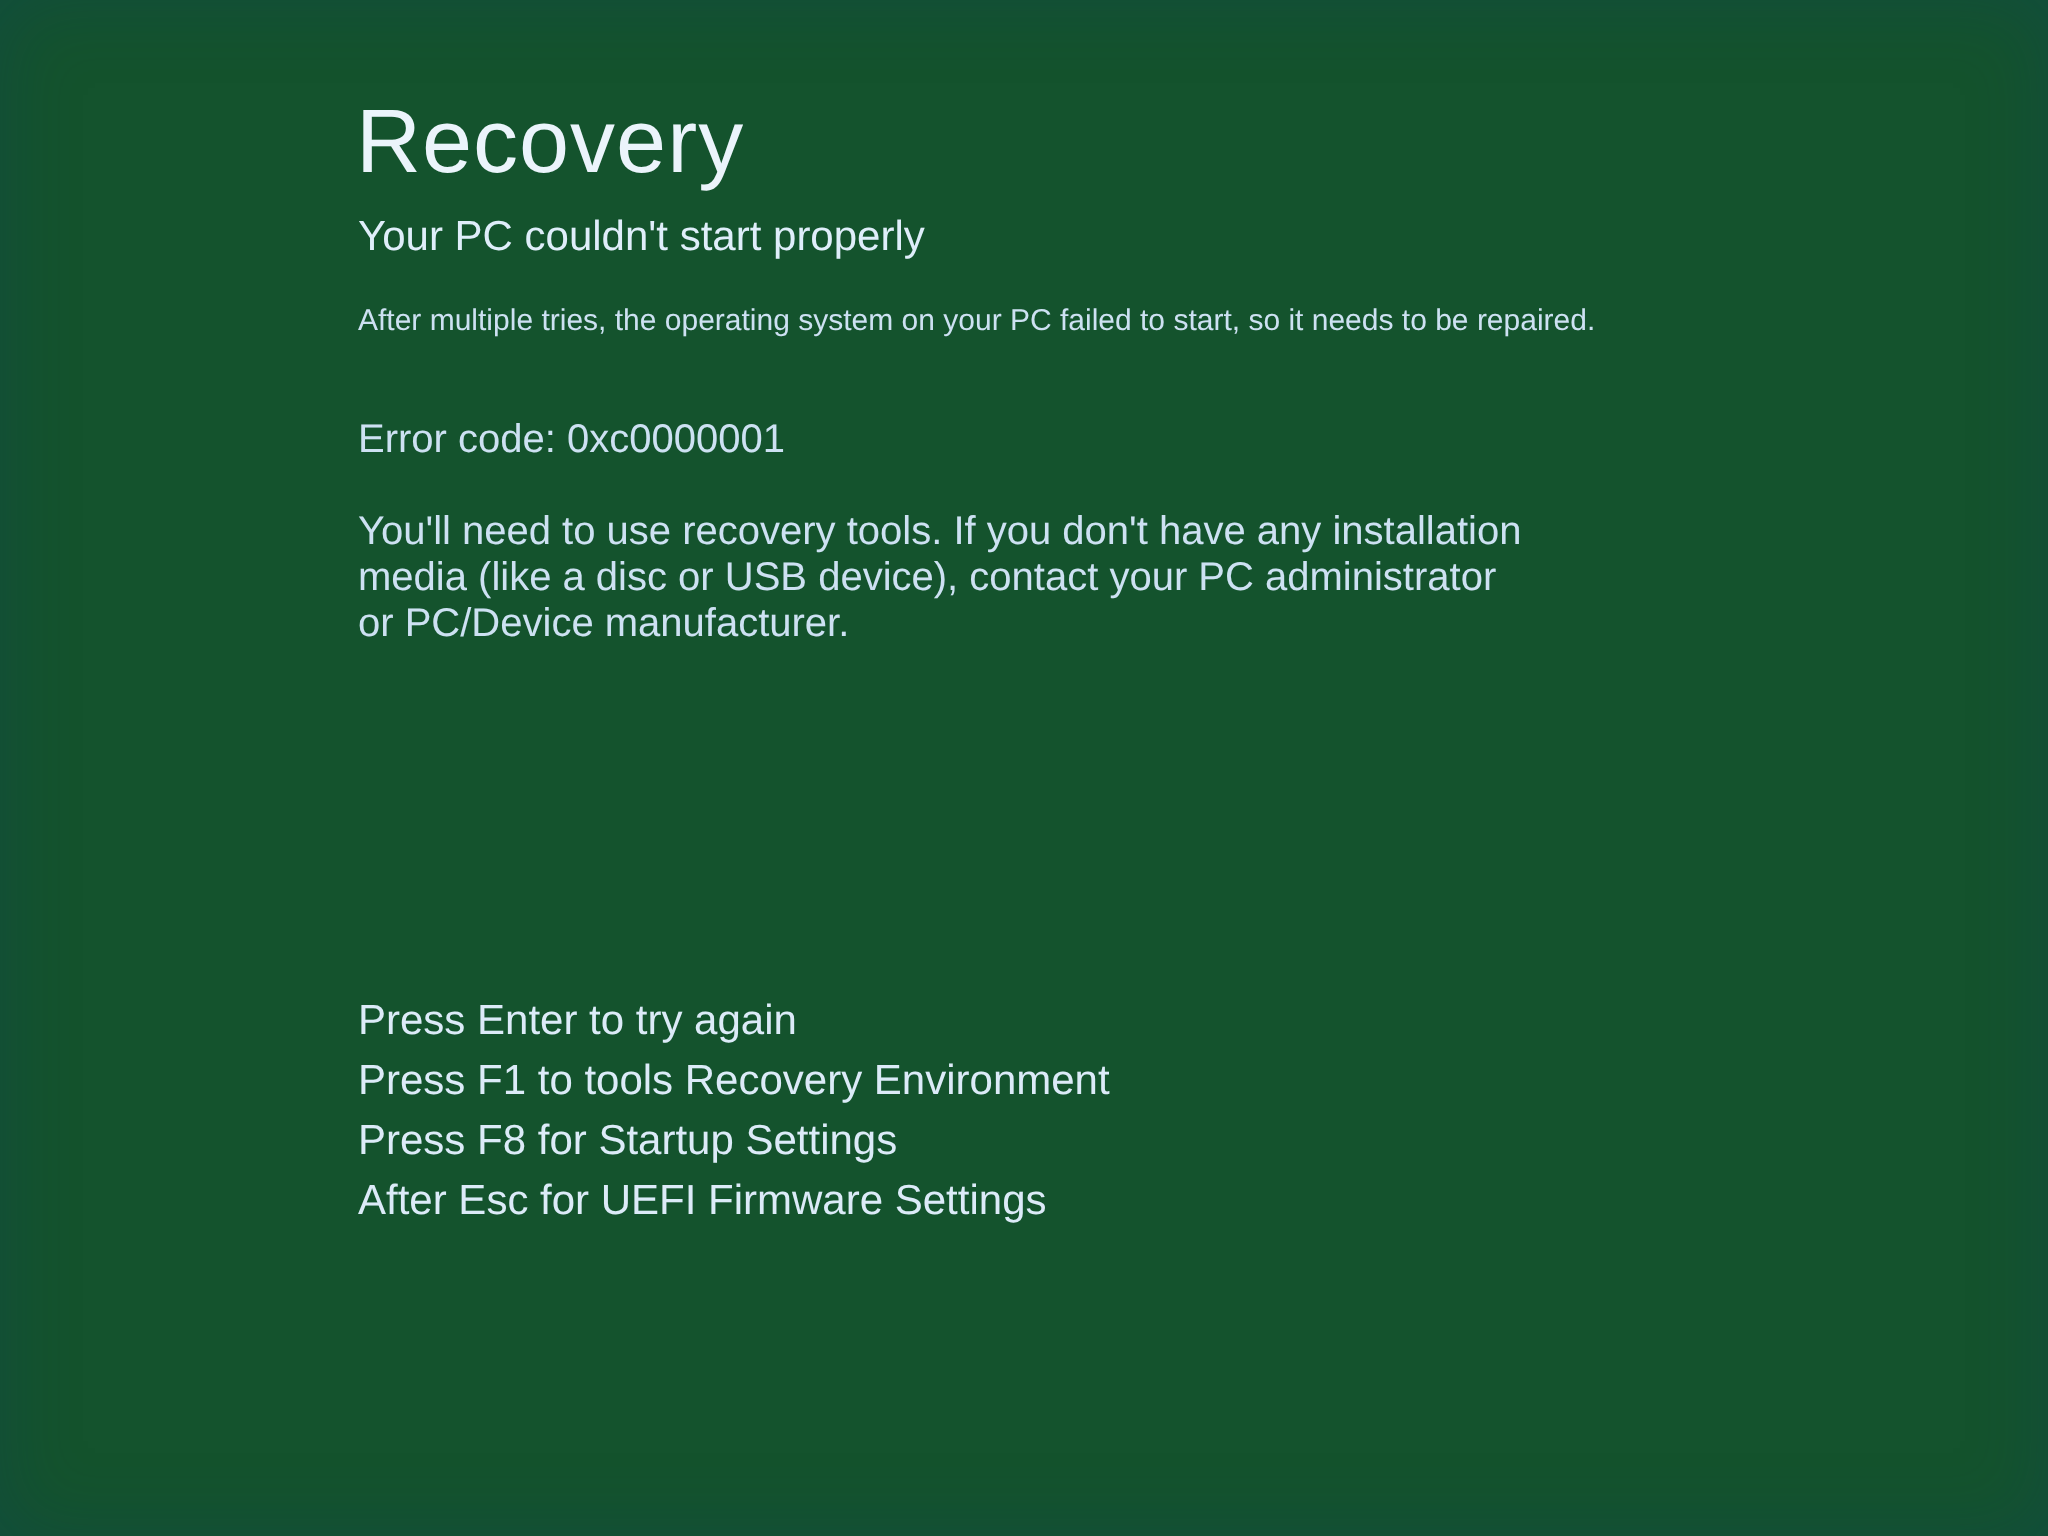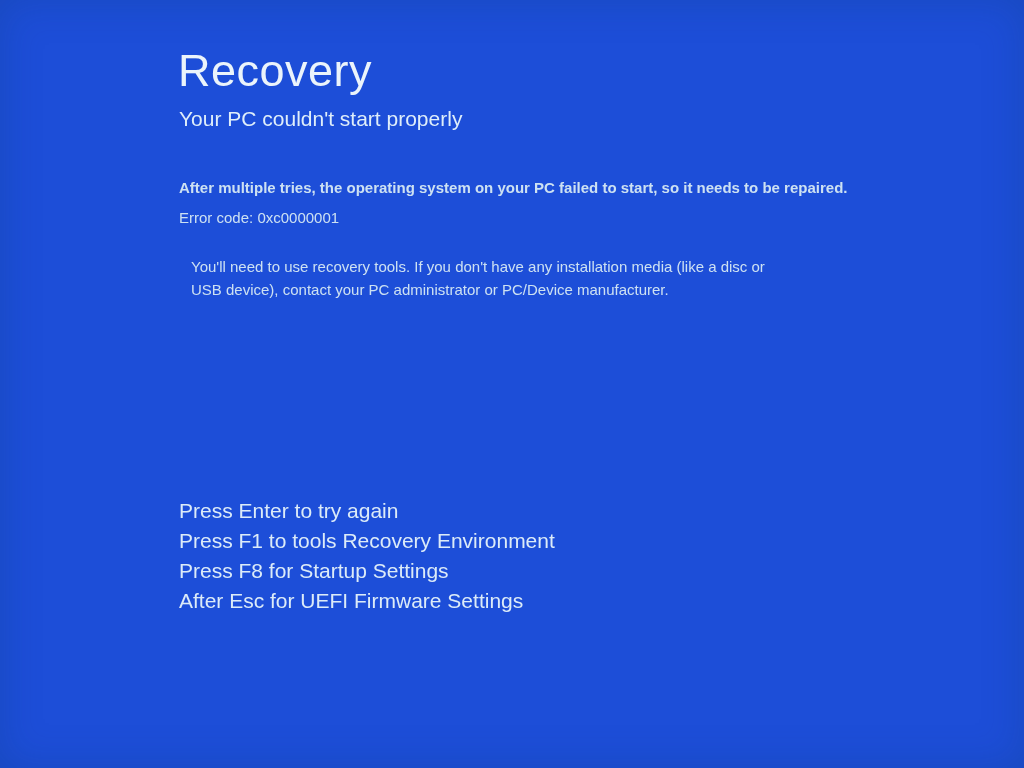--- a/index.html
+++ b/index.html
@@ -9,21 +9,21 @@
     overflow: hidden;
   }
   body {
     background: #2268b2;
     font-family: "Liberation Sans", "DejaVu Sans", sans-serif;
     position: relative;
   }
   .screen {
     position: absolute;
     inset: 0;
-    background: #1d4ed8;
+    background: #14532d;
     box-shadow: inset 0 0 40px rgba(12, 60, 110, 0.25);
   }
   .content {
     position: absolute;
     left: 178px;
     top: 0;
     width: 680px;
   }
   .title {
     position: absolute;
@@ -40,40 +40,40 @@
     left: 1px;
     top: 107px;
     font-size: 21px;
     font-weight: 300;
     color: #dfeefa;
     white-space: nowrap;
   }
   .description {
     position: absolute;
     left: 1px;
-    top: 179px;
+    top: 152px;
     font-size: 15px;
-    font-weight: 700;
+    font-weight: 400;
     color: #cde1f2;
     white-space: nowrap;
   }
   .error-code {
     position: absolute;
     left: 1px;
     top: 209px;
-    font-size: 15px;
+    font-size: 20px;
     font-weight: 300;
     color: #cde1f2;
   }
   .recovery-info {
     position: absolute;
-    left: 13px;
+    left: 1px;
     top: 255px;
     width: 585px;
-    font-size: 15px;
+    font-size: 20px;
     font-weight: 300;
     line-height: 23px;
     color: #cde1f2;
   }
   .options {
     position: absolute;
     left: 1px;
     top: 496px;
   }
   .option {

